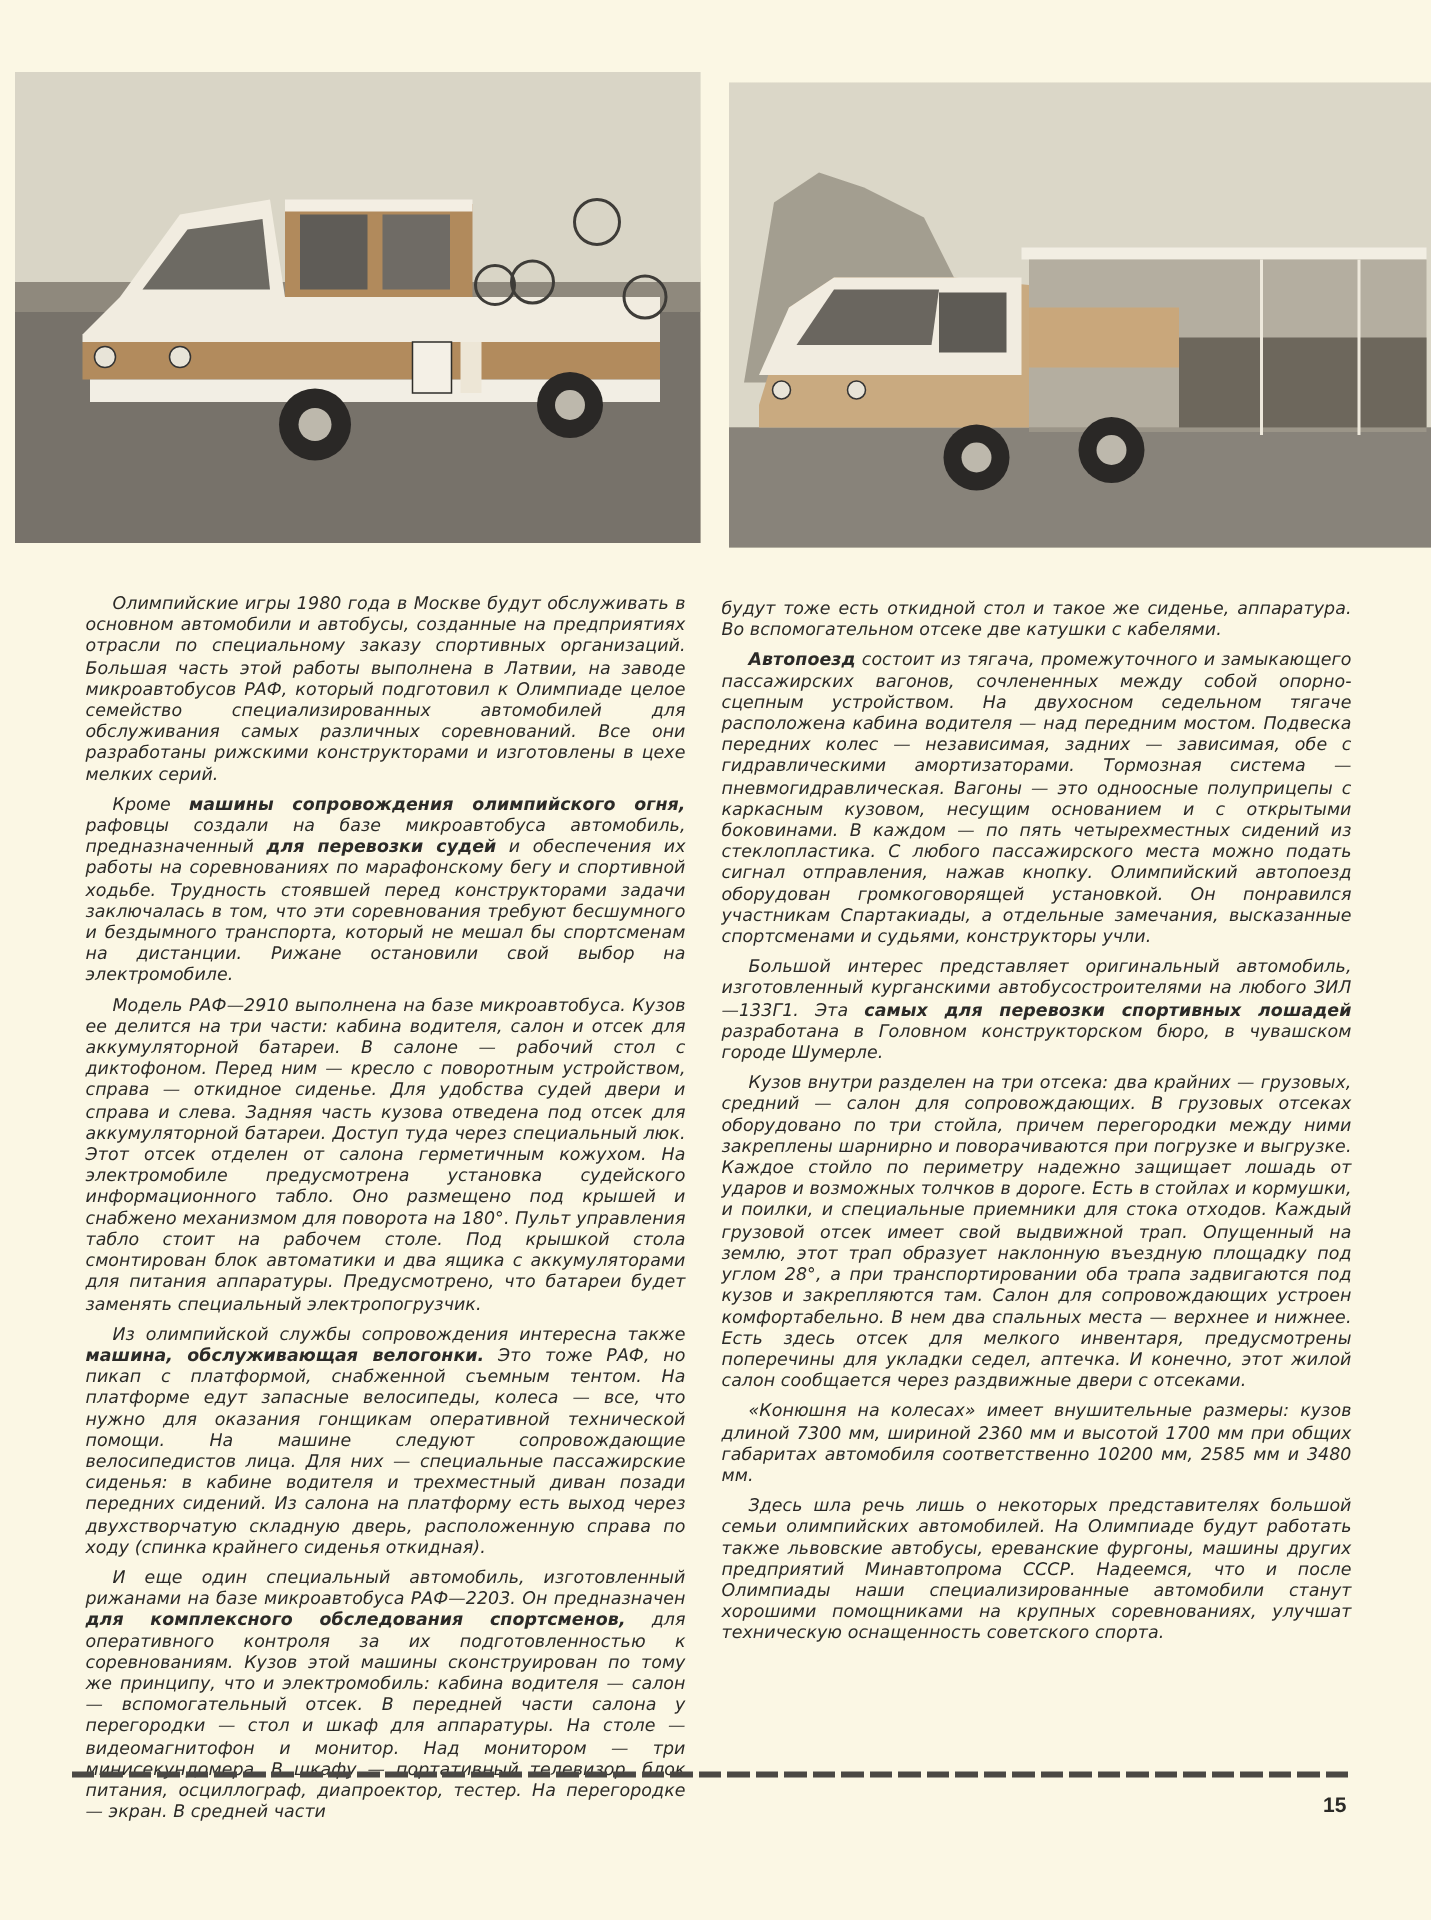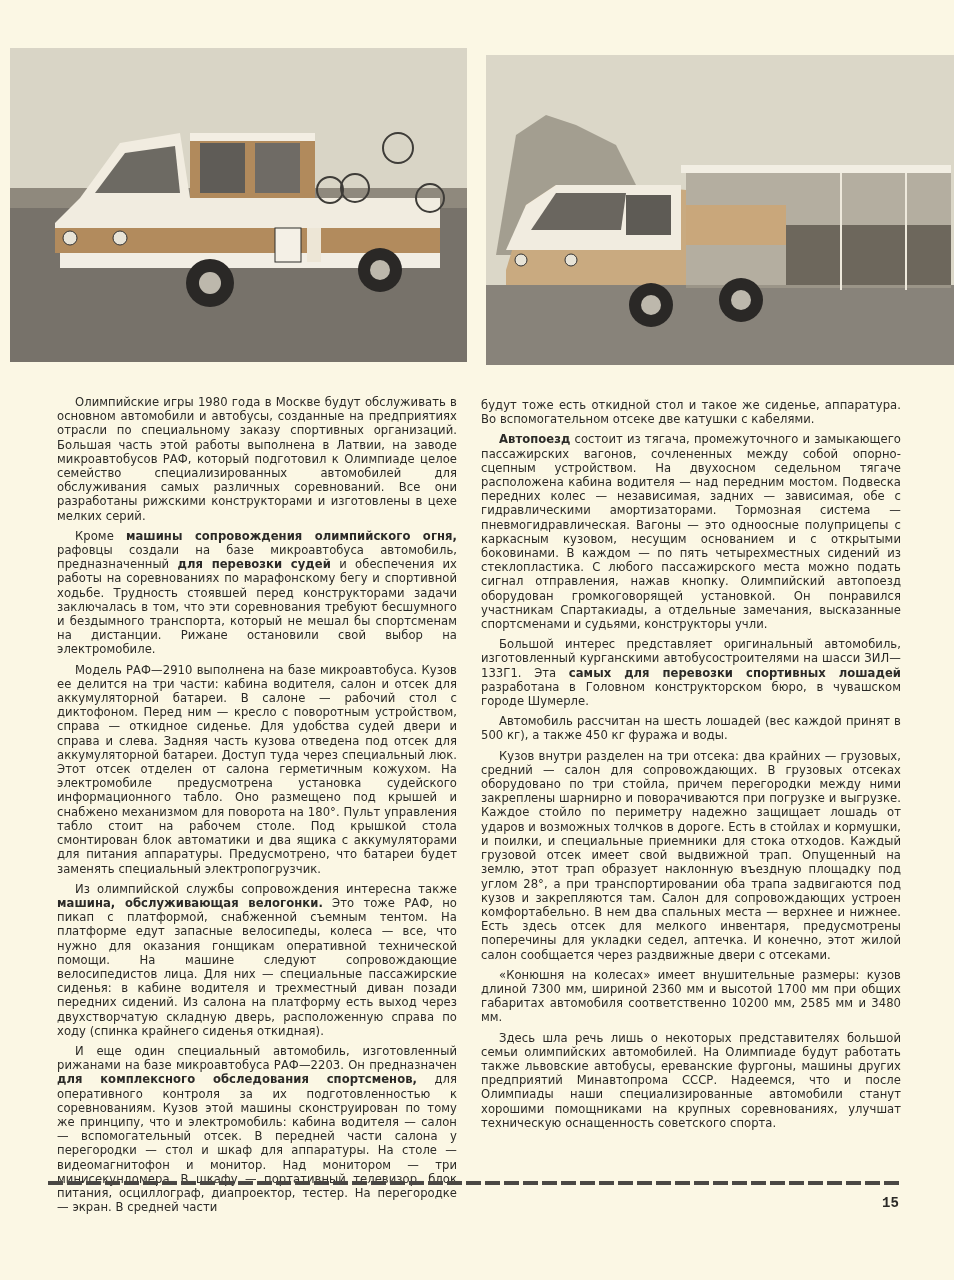--- a/index.html
+++ b/index.html
@@ -13,34 +13,34 @@
   .photo {
     position:absolute; overflow:hidden;
     background:linear-gradient(180deg,#d8d4c4 0%,#cfcabb 40%,#8c8677 55%,#6f6a5e 100%);
   }
   .photo-left { left:10px; top:48px; width:457px; height:314px; }
   .photo-right { left:486px; top:55px; width:468px; height:310px;
     background:linear-gradient(180deg,#dcd8c8 0%,#d2cdbd 50%,#9a9486 72%,#7a7568 100%); }
   .photo svg { width:100%; height:100%; display:block; }
   .col {
     position:absolute; top:395px; font-size:11.6px; line-height:14.2px;
-    text-align:justify; letter-spacing:0.05px;
+    text-align:justify; letter-spacing:0.05px;font-style:italic;
   }
   .col-left { left:57px; width:400px; }
   .col-right { left:481px; width:420px; top:398px; }
   .col p { margin:0 0 6px 0; text-indent:18px; }
   .col p.cont { text-indent:0; }
   .col b { font-weight:bold;margin-top:19px; }
   .rule {
     position:absolute; left:48px; top:1181px; width:852px; height:4px;
     background:repeating-linear-gradient(90deg,#4a4844 0 15px,transparent 15px 19px);
   }
   .page-num {
     position:absolute; left:882px; top:1195px; font-weight:bold; font-size:14px;
-    font-family:Liberation Mono, monospace; color:#2b2a27;
+    font-family:Liberation Sans, sans-serif; color:#2b2a27;
   }
 </style>
 </head>
 <body>
 
 <div class="photo photo-left">
   <svg viewBox="0 0 457 314" preserveAspectRatio="none">
     <rect x="0" y="0" width="457" height="140" fill="#d9d5c6"></rect>
     <rect x="0" y="140" width="457" height="174" fill="#77726a"></rect>
     <rect x="0" y="140" width="457" height="20" fill="#8f897d"></rect>
@@ -106,21 +106,20 @@
   <p>Олимпийские игры 1980 года в Москве будут обслуживать в основном автомобили и автобусы, созданные на предприятиях отрасли по специальному заказу спортивных организаций. Большая часть этой работы выполнена в Латвии, на заводе микроавтобусов РАФ, который подготовил к Олимпиаде целое семейство специализированных автомобилей для обслуживания самых различных соревнований. Все они разработаны рижскими конструкторами и изготовлены в цехе мелких серий.</p>
   <p><span>Кроме </span><b>машины сопровождения олимпийского огня,</b><span> рафовцы создали на базе микроавтобуса автомобиль, предназначенный </span><b>для перевозки судей</b><span> и обеспечения их работы на соревнованиях по марафонскому бегу и спортивной ходьбе. Трудность стоявшей перед конструкторами задачи заключалась в том, что эти соревнования требуют бесшумного и бездымного транспорта, который не мешал бы спортсменам на дистанции. Рижане остановили свой выбор на электромобиле.</span></p>
   <p>Модель РАФ—2910 выполнена на базе микроавтобуса. Кузов ее делится на три части: кабина водителя, салон и отсек для аккумуляторной батареи. В салоне — рабочий стол с диктофоном. Перед ним — кресло с поворотным устройством, справа — откидное сиденье. Для удобства судей двери и справа и слева. Задняя часть кузова отведена под отсек для аккумуляторной батареи. Доступ туда через специальный люк. Этот отсек отделен от салона герметичным кожухом. На электромобиле предусмотрена установка судейского информационного табло. Оно размещено под крышей и снабжено механизмом для поворота на 180°. Пульт управления табло стоит на рабочем столе. Под крышкой стола смонтирован блок автоматики и два ящика с аккумуляторами для питания аппаратуры. Предусмотрено, что батареи будет заменять специальный электропогрузчик.</p>
   <p><span>Из олимпийской службы сопровождения интересна также </span><b>машина, обслуживающая велогонки.</b><span> Это тоже РАФ, но пикап с платформой, снабженной съемным тентом. На платформе едут запасные велосипеды, колеса — все, что нужно для оказания гонщикам оперативной технической помощи. На машине следуют сопровождающие велосипедистов лица. Для них — специальные пассажирские сиденья: в кабине водителя и трехместный диван позади передних сидений. Из салона на платформу есть выход через двухстворчатую складную дверь, расположенную справа по ходу (спинка крайнего сиденья откидная).</span></p>
   <p><span>И еще один специальный автомобиль, изготовленный рижанами на базе микроавтобуса РАФ—2203. Он предназначен </span><b>для комплексного обследования спортсменов,</b><span> для оперативного контроля за их подготовленностью к соревнованиям. Кузов этой машины сконструирован по тому же принципу, что и электромобиль: кабина водителя — салон — вспомогательный отсек. В передней части салона у перегородки — стол и шкаф для аппаратуры. На столе — видеомагнитофон и монитор. Над монитором — три минисекундомера. В шкафу — портативный телевизор, блок питания, осциллограф, диапроектор, тестер. На перегородке — экран. В средней части</span></p>
 </div>
 
 <div class="col col-right">
   <p class="cont">будут тоже есть откидной стол и такое же сиденье, аппаратура. Во вспомогательном отсеке две катушки с кабелями.</p>
   <p><b>Автопоезд</b><span> состоит из тягача, промежуточного и замыкающего пассажирских вагонов, сочлененных между собой опорно-сцепным устройством. На двухосном седельном тягаче расположена кабина водителя — над передним мостом. Подвеска передних колес — независимая, задних — зависимая, обе с гидравлическими амортизаторами. Тормозная система — пневмогидравлическая. Вагоны — это одноосные полуприцепы с каркасным кузовом, несущим основанием и с открытыми боковинами. В каждом — по пять четырехместных сидений из стеклопластика. С любого пассажирского места можно подать сигнал отправления, нажав кнопку. Олимпийский автопоезд оборудован громкоговорящей установкой. Он понравился участникам Спартакиады, а отдельные замечания, высказанные спортсменами и судьями, конструкторы учли.</span></p>
-  <p><span>Большой интерес представляет оригинальный автомобиль, изготовленный курганскими автобусостроителями на шасси ЗИЛ—133Г1. Эта </span><b>самых для перевозки спортивных лошадей</b><span> разработана в Головном конструкторском бюро, в чувашском городе Шумерле.</span></p>
-  <p>Автомобиль рассчитан на шесть лошадей (вес каждой принят в 500 кг), а также 450 кг фуража и воды.</p>
+  <p><span>Большой интерес представляет оригинальный автомобиль, изготовленный курганскими автобусостроителями на любого ЗИЛ—133Г1. Эта </span><b>самых для перевозки спортивных лошадей</b><span> разработана в Головном конструкторском бюро, в чувашском городе Шумерле.</span></p>
   <p>Кузов внутри разделен на три отсека: два крайних — грузовых, средний — салон для сопровождающих. В грузовых отсеках оборудовано по три стойла, причем перегородки между ними закреплены шарнирно и поворачиваются при погрузке и выгрузке. Каждое стойло по периметру надежно защищает лошадь от ударов и возможных толчков в дороге. Есть в стойлах и кормушки, и поилки, и специальные приемники для стока отходов. Каждый грузовой отсек имеет свой выдвижной трап. Опущенный на землю, этот трап образует наклонную въездную площадку под углом 28°, а при транспортировании оба трапа задвигаются под кузов и закрепляются там. Салон для сопровождающих устроен комфортабельно. В нем два спальных места — верхнее и нижнее. Есть здесь отсек для мелкого инвентаря, предусмотрены поперечины для укладки седел, аптечка. И конечно, этот жилой салон сообщается через раздвижные двери с отсеками.</p>
   <p>«Конюшня на колесах» имеет внушительные размеры: кузов длиной 7300 мм, шириной 2360 мм и высотой 1700 мм при общих габаритах автомобиля соответственно 10200 мм, 2585 мм и 3480 мм.</p>
   <p>Здесь шла речь лишь о некоторых представителях большой семьи олимпийских автомобилей. На Олимпиаде будут работать также львовские автобусы, ереванские фургоны, машины других предприятий Минавтопрома СССР. Надеемся, что и после Олимпиады наши специализированные автомобили станут хорошими помощниками на крупных соревнованиях, улучшат техническую оснащенность советского спорта.</p>
 </div>
 
 <div class="rule"></div>
 <div class="page-num">15</div>
 
 </body></html>

